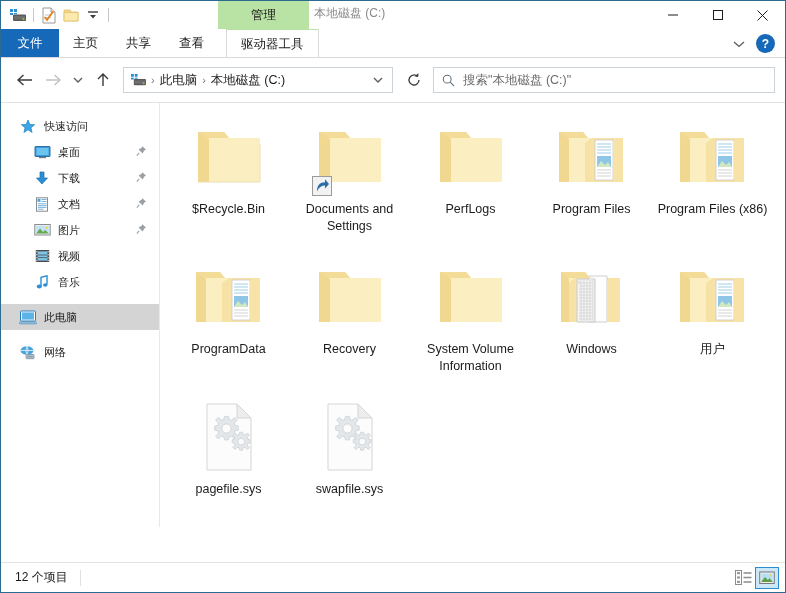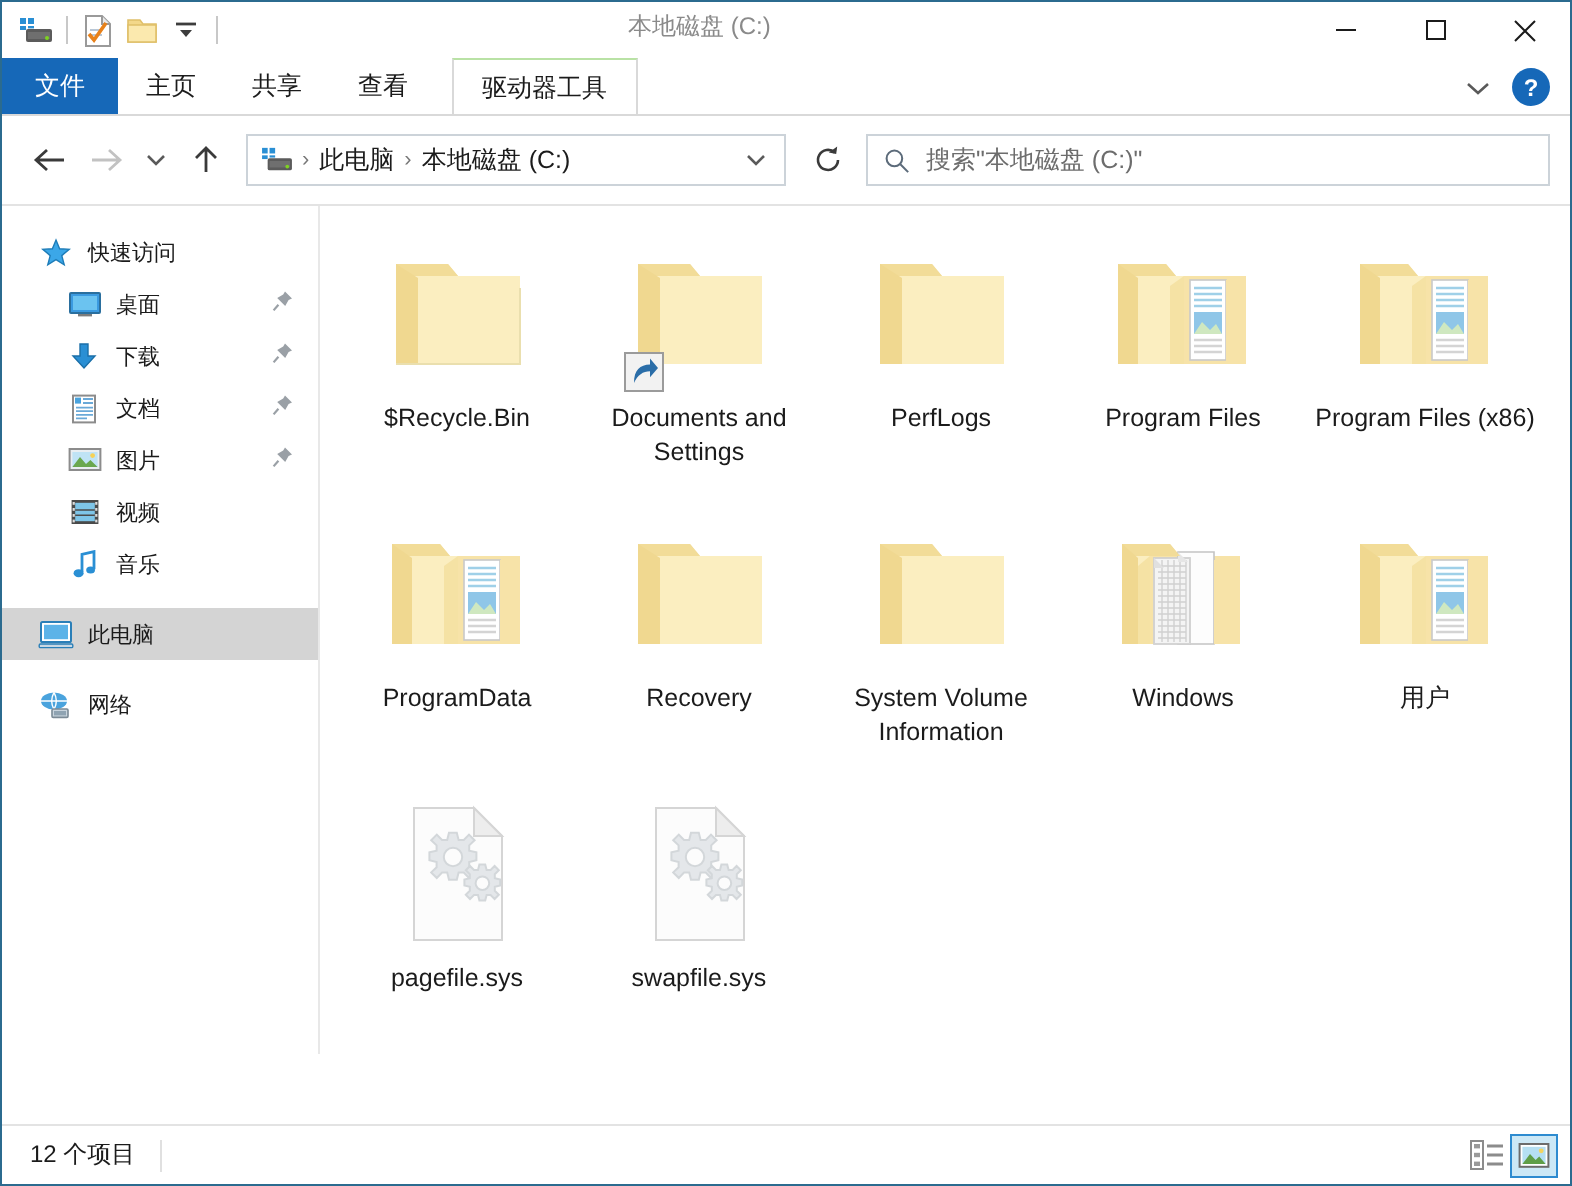--- a/index.html
+++ b/index.html
@@ -339,20 +339,21 @@
       </div>
       <div class="qat-btn">
         <svg width="12" height="10" viewBox="0 0 12 10">
           <path d="M1 2 h10" stroke="#3d3d3d" stroke-width="1.4"></path>
           <path d="M3 5 l3 3.5 L9 5" fill="#3d3d3d"></path>
         </svg>
       </div>
       <div class="qat-sep"></div>
     </div>
 
+    <div class="ctx-header">管理</div>
 
     <div class="win-title">本地磁盘 (C:)</div>
 
     <div class="caption-buttons">
       <div class="cap-btn">
         <svg width="12" height="12" viewBox="0 0 12 12">
             <path d="M1 6 h10" stroke="#1b1b1b" stroke-width="1"></path>
           </svg>
       </div>
       <div class="cap-btn">

